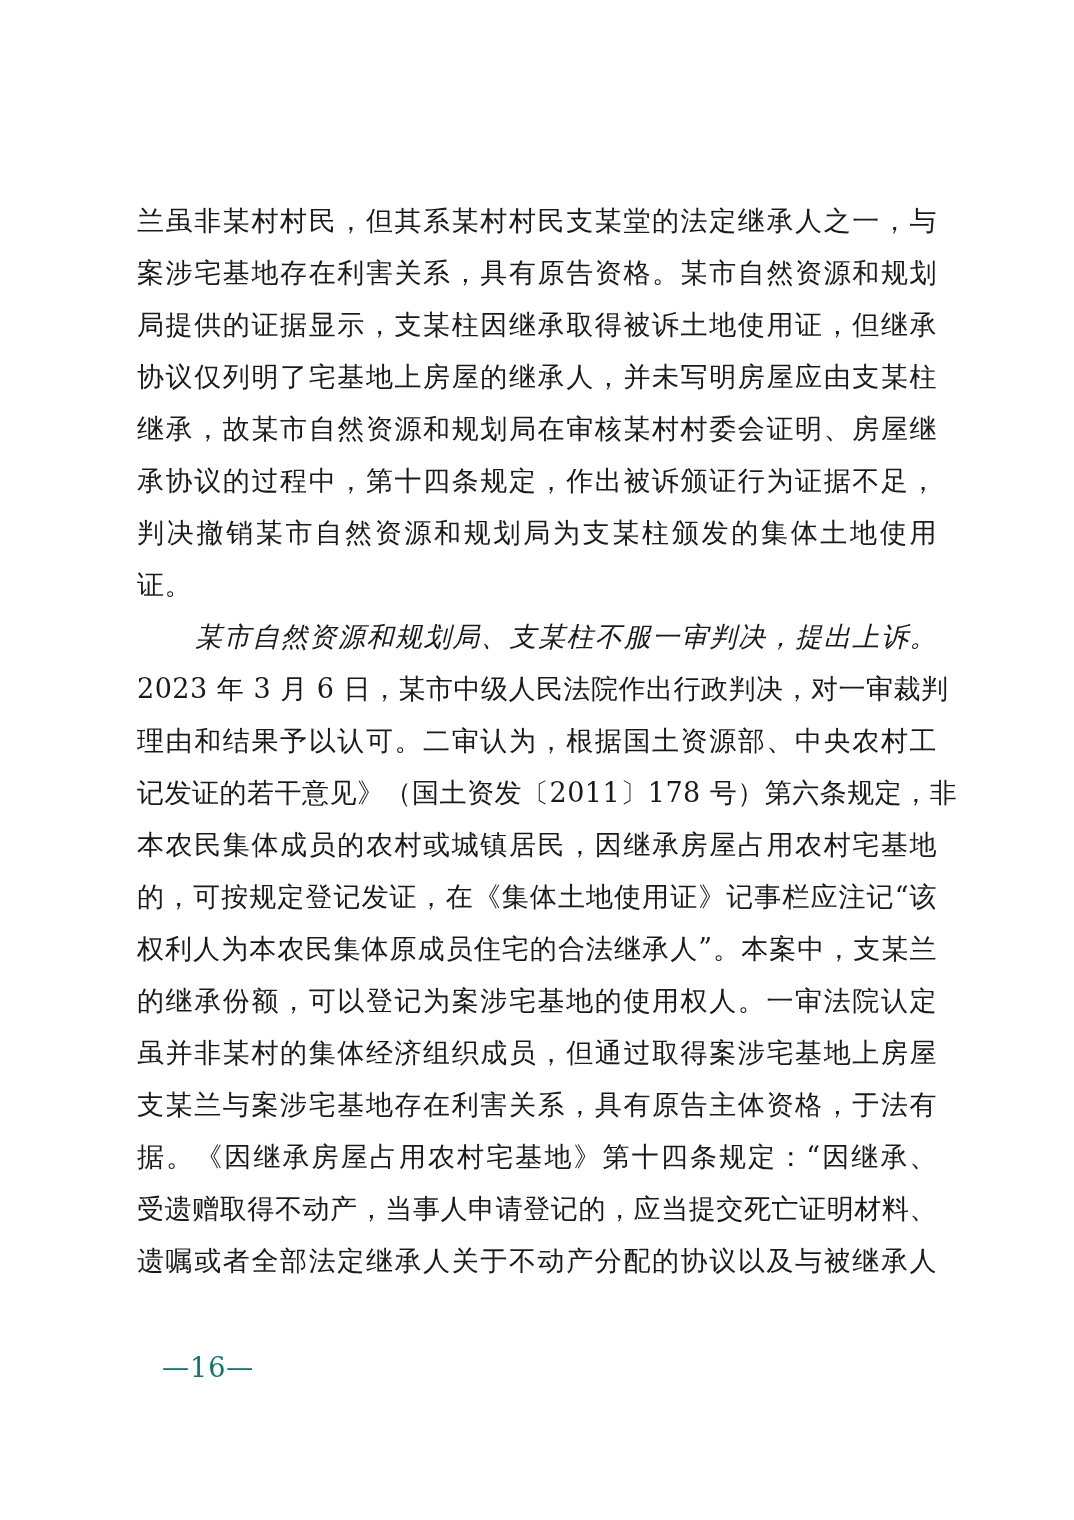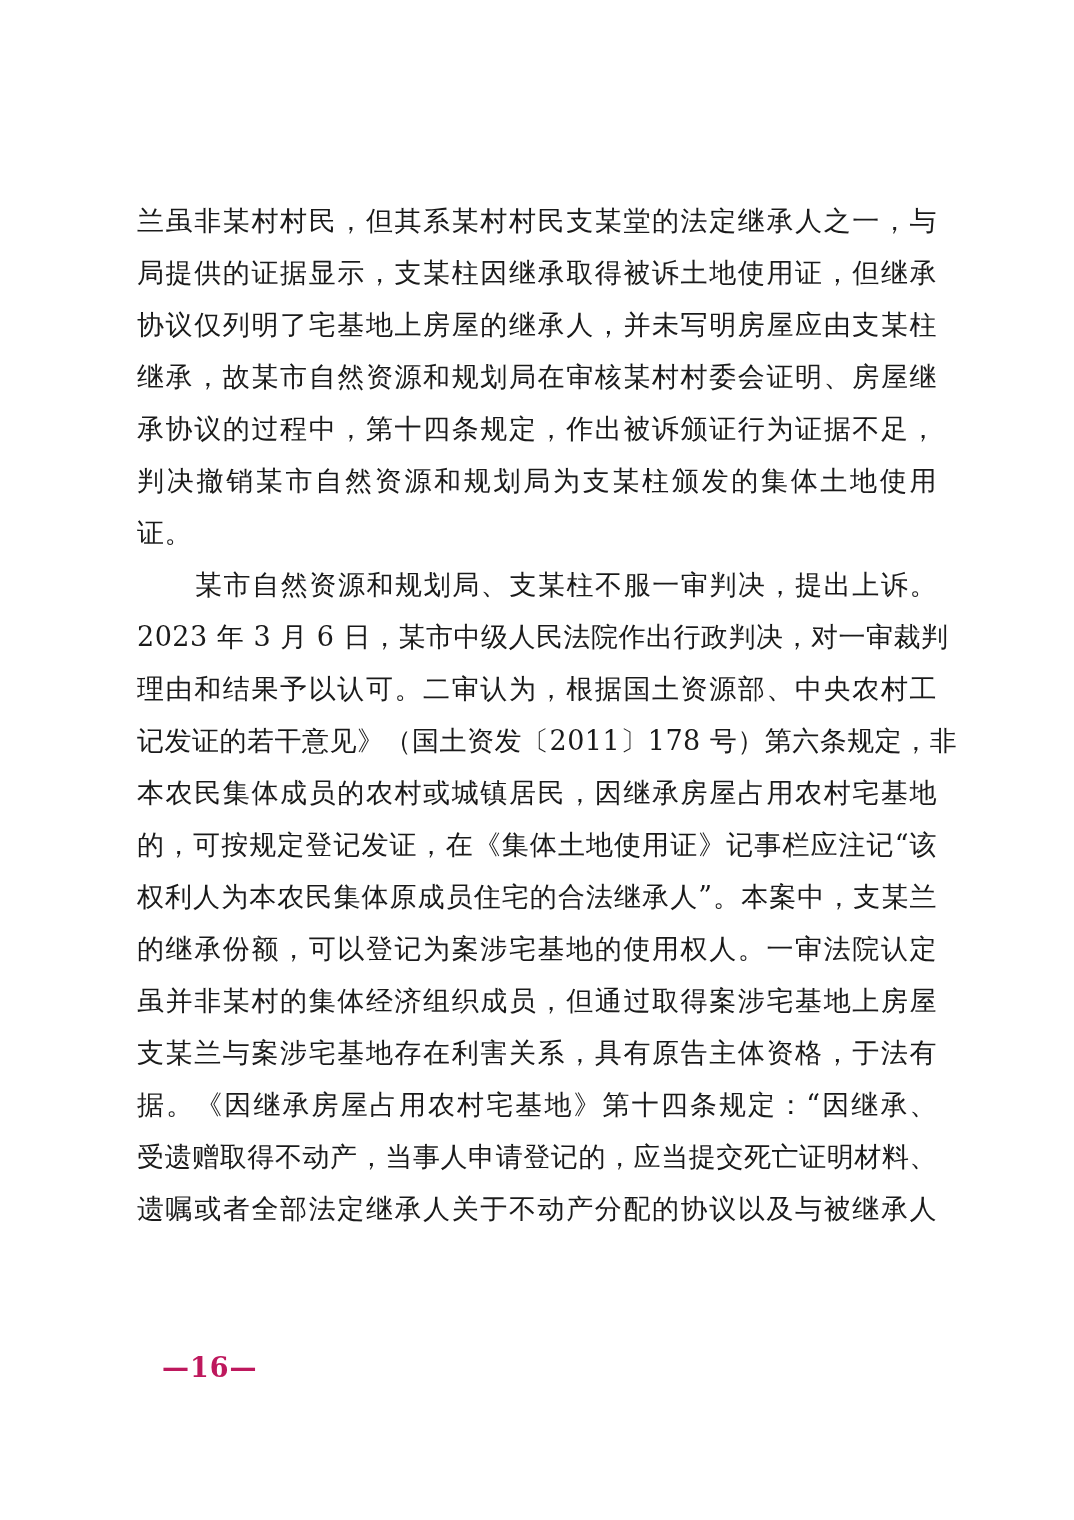--- a/index.html
+++ b/index.html
@@ -36,38 +36,39 @@
     text-align-last: justify;
     letter-spacing: 0.5px;
     white-space: nowrap;
     overflow: visible;
   }
   .line.short {
     text-align-last: left;
   }
   .line.indent {
     text-indent: 58px;
+    font-style: italic;
   }
   .page-number {
     position: absolute;
     left: 162px;
     top: 1348px;
     font-size: 27px;
     line-height: 40px;
     letter-spacing: 1px;
-    color: #be185d;
-    font-weight: bold;
+    color: #0f766e;
   }
 </style>
 </head>
 <body>
 
 <div class="page">
   <div class="text-block">
     <div class="line">兰虽非某村村民，但其系某村村民支某堂的法定继承人之一，与</div>
+    <div class="line">案涉宅基地存在利害关系，具有原告资格。某市自然资源和规划</div>
     <div class="line">局提供的证据显示，支某柱因继承取得被诉土地使用证，但继承</div>
     <div class="line">协议仅列明了宅基地上房屋的继承人，并未写明房屋应由支某柱</div>
     <div class="line">继承，故某市自然资源和规划局在审核某村村委会证明、房屋继</div>
     <div class="line">承协议的过程中，第十四条规定，作出被诉颁证行为证据不足，</div>
     <div class="line">判决撤销某市自然资源和规划局为支某柱颁发的集体土地使用</div>
     <div class="line short">证。</div>
     <div class="line indent">某市自然资源和规划局、支某柱不服一审判决，提出上诉。</div>
     <div class="line">2023 年 3 月 6 日，某市中级人民法院作出行政判决，对一审裁判</div>
     <div class="line">理由和结果予以认可。二审认为，根据国土资源部、中央农村工</div>
     <div class="line">记发证的若干意见》（国土资发〔2011〕178 号）第六条规定，非</div>

